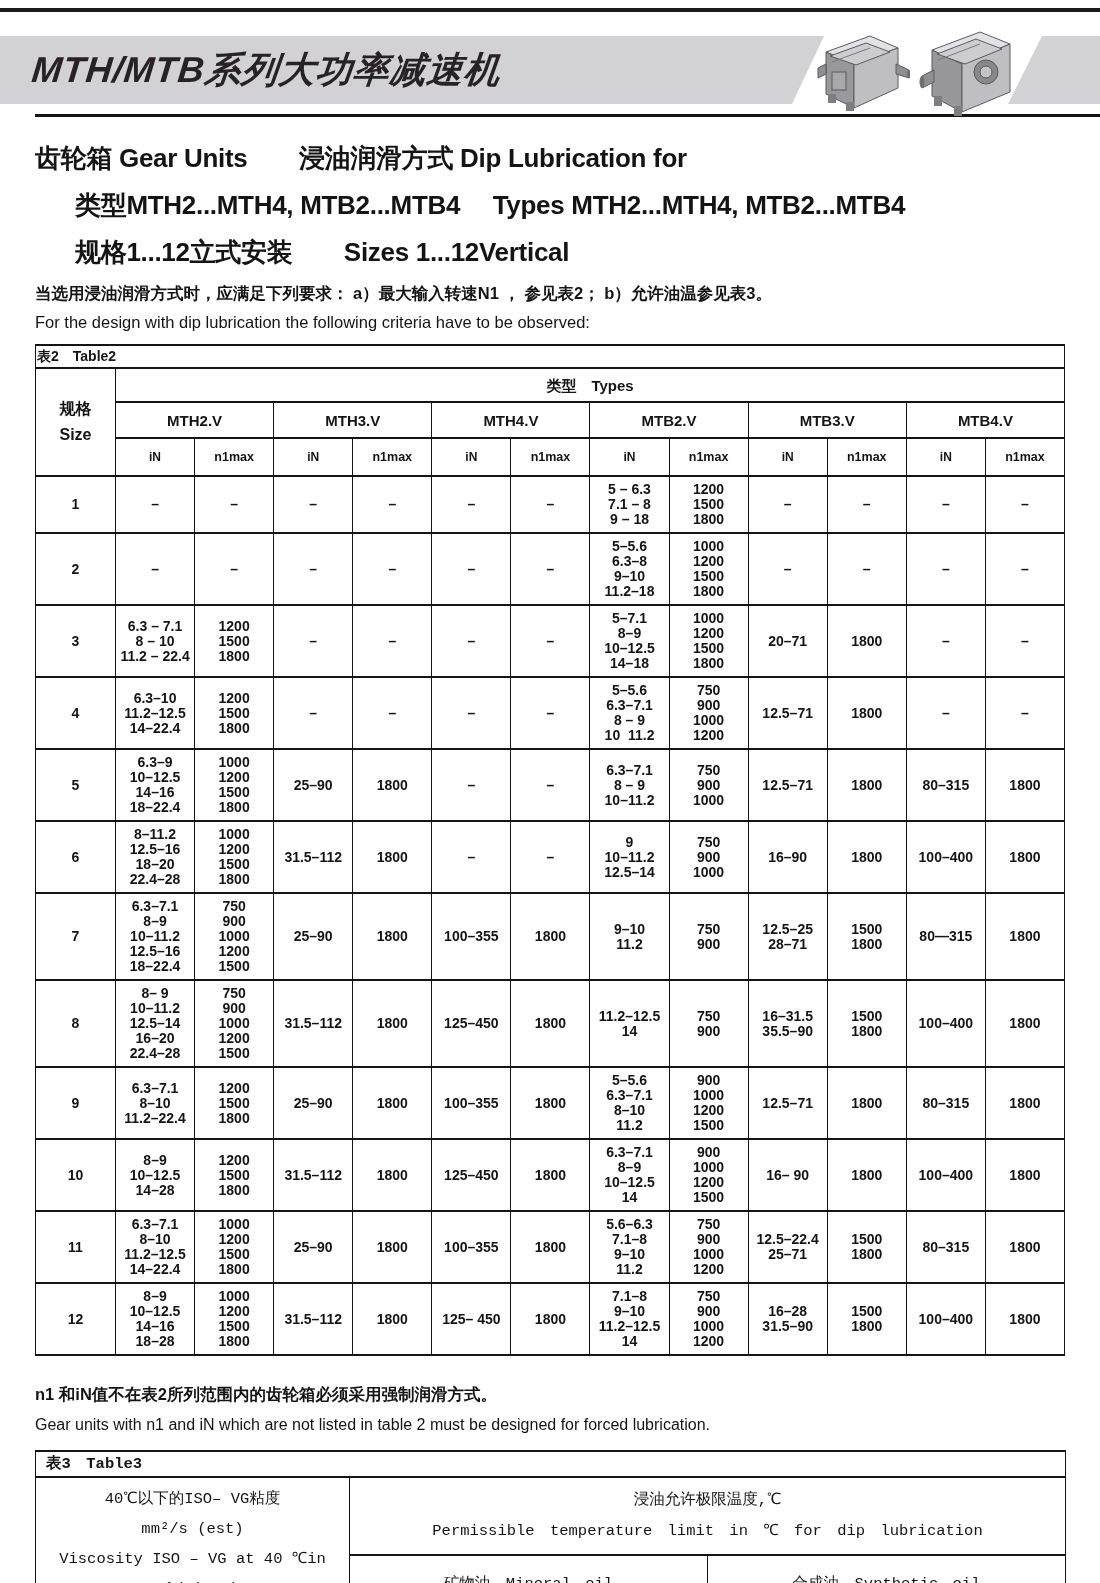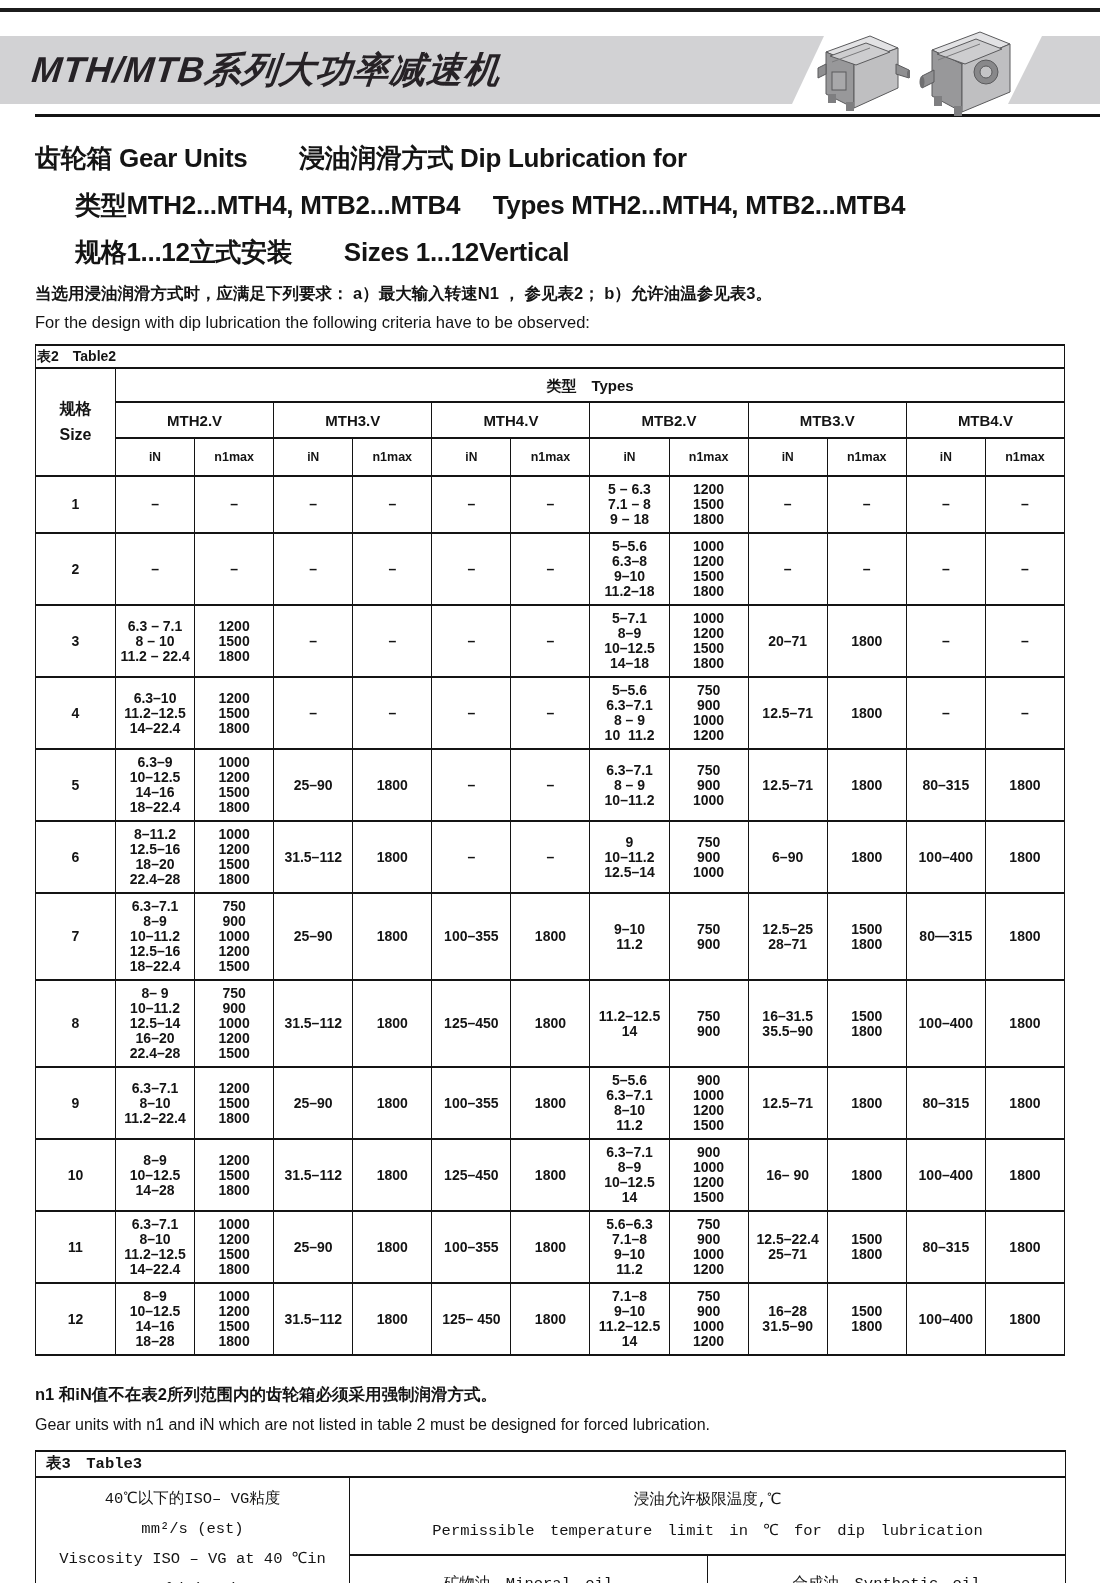--- a/index.html
+++ b/index.html
@@ -298,21 +298,21 @@
           <td>31.5–112</td>
           <td>1800</td>
           <td>–</td>
           <td>–</td>
           <td>9
 10–11.2
 12.5–14</td>
           <td>750
 900
 1000</td>
-          <td>6–90</td>
+          <td>16–90</td>
           <td>1800</td>
           <td>100–400</td>
           <td>1800</td>
         </tr>
         <tr>
           <td>7</td>
           <td>6.3–7.1
 8–9
 10–11.2
 12.5–16

